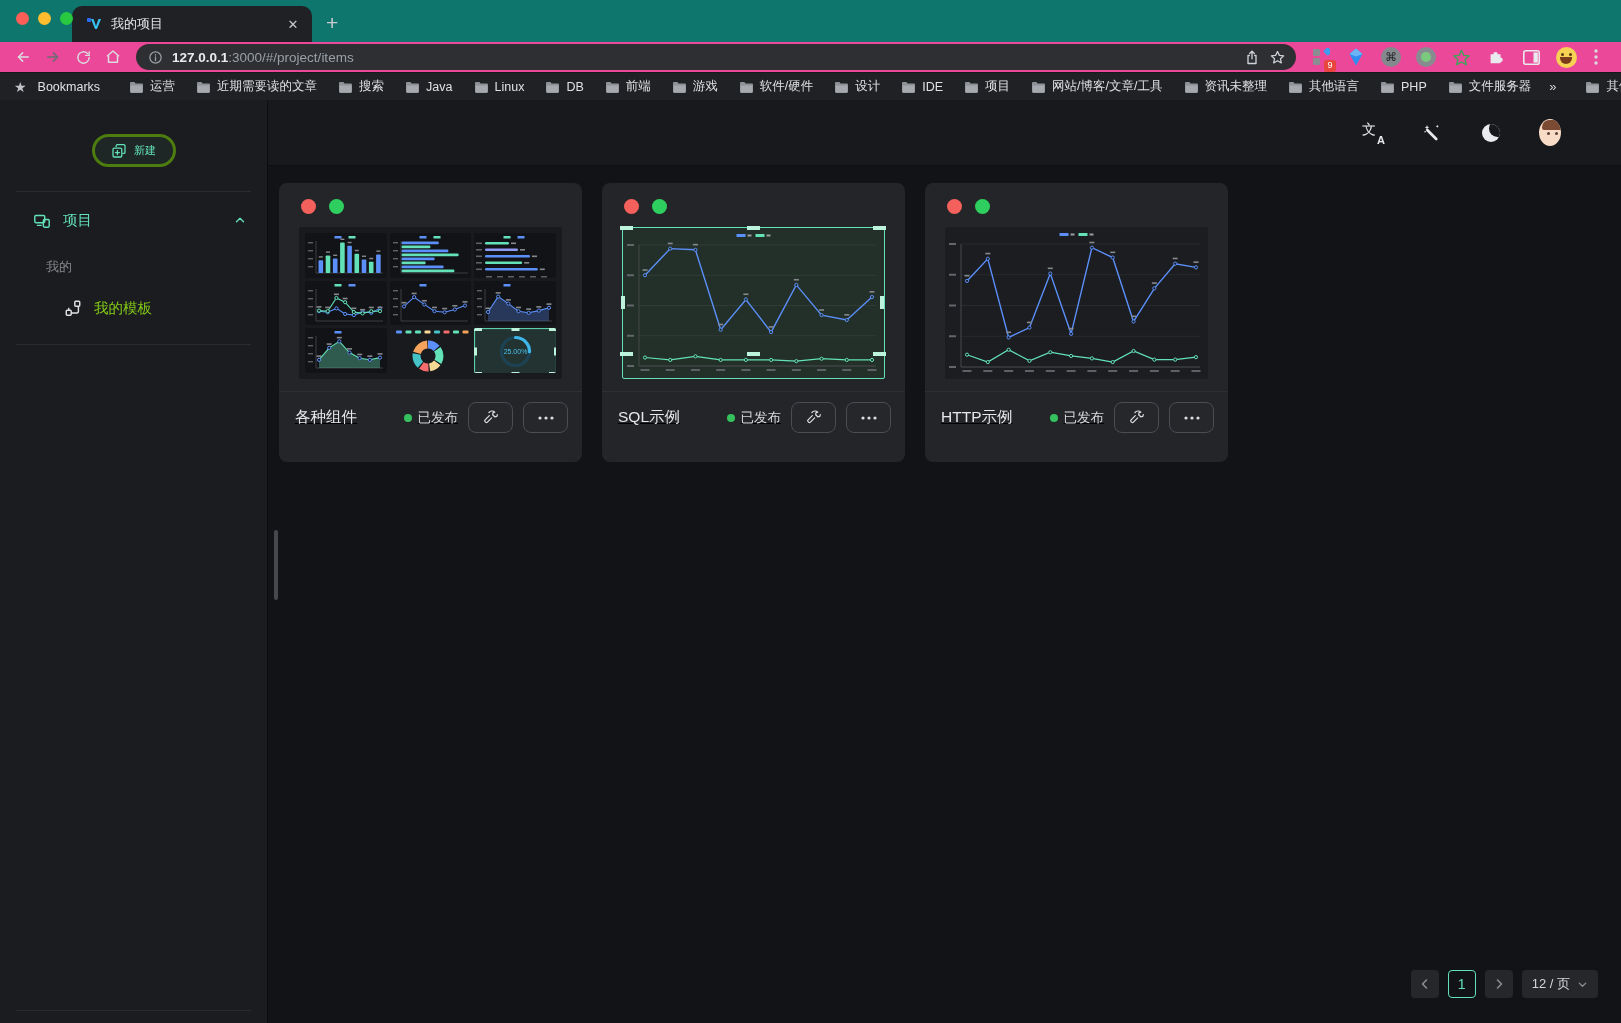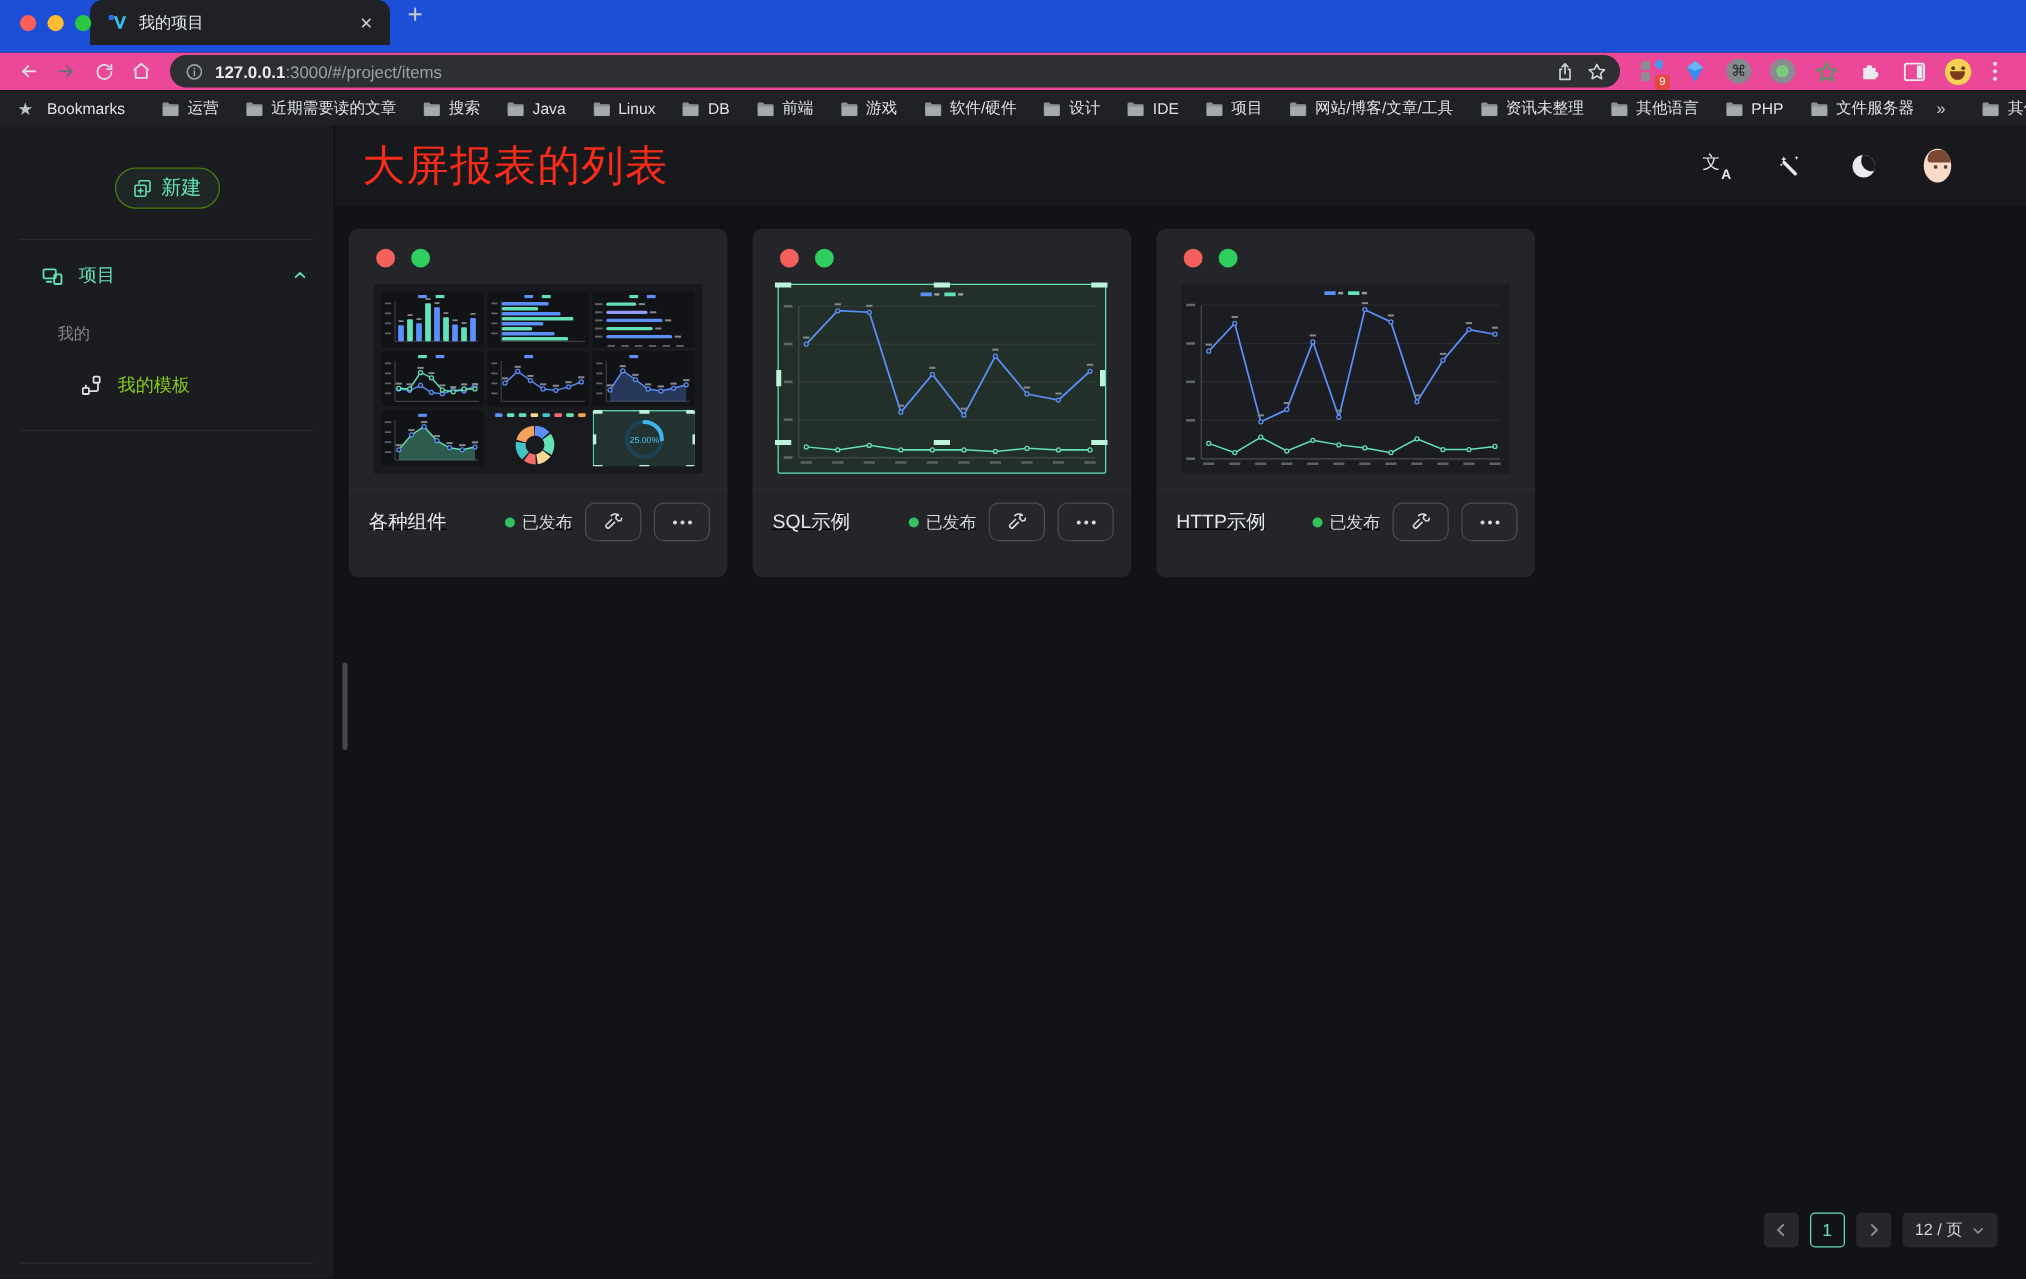--- a/index.html
+++ b/index.html
@@ -1,20 +1,20 @@
 <!DOCTYPE html>
 <html><head>
 <meta charset="utf-8">
 <style>
   * { margin:0; padding:0; box-sizing:border-box; }
   html,body { width:1621px; height:1023px; overflow:hidden; background:#121316;
     font-family:"Liberation Sans", sans-serif; -webkit-font-smoothing:antialiased; }
 
   
-  .tabstrip { height:42px; background:#1d4ed8; position:relative; display:flex; align-items:flex-start; }
+  .tabstrip { height:42px; background:#0f766e; position:relative; display:flex; align-items:flex-end; }
   .traffic { position:absolute; top:12px; left:16px; display:flex; gap:9px; }
   .traffic i { width:13px; height:13px; border-radius:50%; display:block; }
   .tab { margin-left:72px; width:240px; height:36px; background:#1f2124; border-radius:10px 10px 0 0;
     display:flex; align-items:center; padding:0 10px 0 14px; gap:9px; }
   .tab-title { color:#e4e6e9; font-size:13px; flex:1; }
   .tab-close { color:#c8cace; font-size:13px; width:18px; height:18px; display:flex; align-items:center; justify-content:center; border-radius:4px; }
   .newtab { color:#c8cace; font-size:21px; font-weight:300; margin:0 0 7px 14px; }
 
   .toolbar { height:30px; background:#ec4899; display:flex; align-items:center; padding:0 8px 0 10px; gap:4px; }
   .nav-ic { width:26px; height:24px; display:flex; align-items:center; justify-content:center; }
@@ -35,22 +35,22 @@
 
   .bookmarks { height:28px; background:#1f2124; display:flex; align-items:center; padding:0 10px 0 14px; gap:7px; font-size:12.5px; color:#dfe1e4; border-top:1px solid #17181a; }
   .bm-star { color:#bfc2c6; font-size:14px; margin-right:4px; }
   .bm-item { display:flex; align-items:center; gap:6px; padding:0 7px; white-space:nowrap; }
   .bm-sep { width:1px; height:16px; background:#4a4c50; margin:0 2px; }
   .bm-more { color:#cfd2d5; font-size:13px; padding:0 4px; }
 
   
   .app { display:flex; height:923px; }
   .sidebar { width:268px; background:#1b1c1f; border-right:1px solid #0c0d0f; display:flex; flex-direction:column; position:relative; }
-  .new-btn { margin:34px auto 0; width:84px; height:33px; border:1px solid #4d7c0f; color:#63e2b7;
-    background:rgba(99,226,183,0.05); border-radius:17px; display:flex; align-items:center; justify-content:center; gap:7px; font-size:16px; cursor:pointer; }
+  .new-btn { margin:34px auto 0; width:84px; height:33px; border:3px solid #4d7c0f; color:#63e2b7;
+    background:rgba(99,226,183,0.05); border-radius:17px; display:flex; align-items:center; justify-content:center; gap:7px; font-size:11px; cursor:pointer; }
   .sb-div { height:1px; background:#2a2b2f; margin:24px 16px 0; }
   .sb-row { display:flex; align-items:center; gap:12px; height:36px; margin:10px 8px 0; padding:0 12px 0 25px; border-radius:6px; font-size:14.5px; color:#84cc16; cursor:pointer; }
   .sb-row.top { color:#63e2b7; }
   .sb-row .grow { flex:1; }
   .sb-group { color:#85878c; font-size:13px; margin:20px 0 4px 46px; }
   .sb-row.sub { padding-left:56px; }
   .sb-row.active { background:rgba(99,226,183,0.12); color:#63e2b7; }
   .sb-bottom { margin-top:auto; }
   .sb-bottom .sb-div { margin-bottom:12px; }
   .sb-docs { display:flex; justify-content:space-between; padding:0 14px 18px; }
@@ -418,21 +418,20 @@
 
 
     <div class="sb-bottom">
       <div class="sb-div"></div>
     </div>
     <div class="scroll-thumb"></div>
   </div>
 
   <div class="main">
     <div class="app-header">
-      <span class="page-title">大屏报表的列表</span>
       <div class="hdr-icons">
         <span class="hicon">
           <span class="trans">
               <span class="zh">文</span>
               <span class="en">A</span>
             </span>
         </span>
         <span class="hicon">
           <svg width="20" height="20" viewBox="0 0 22 22" fill="#e7e9ec">
             <rect x="9.2" y="4.2" width="3" height="17" rx="1.5" transform="rotate(-45 10.7 12.7)"></rect>

